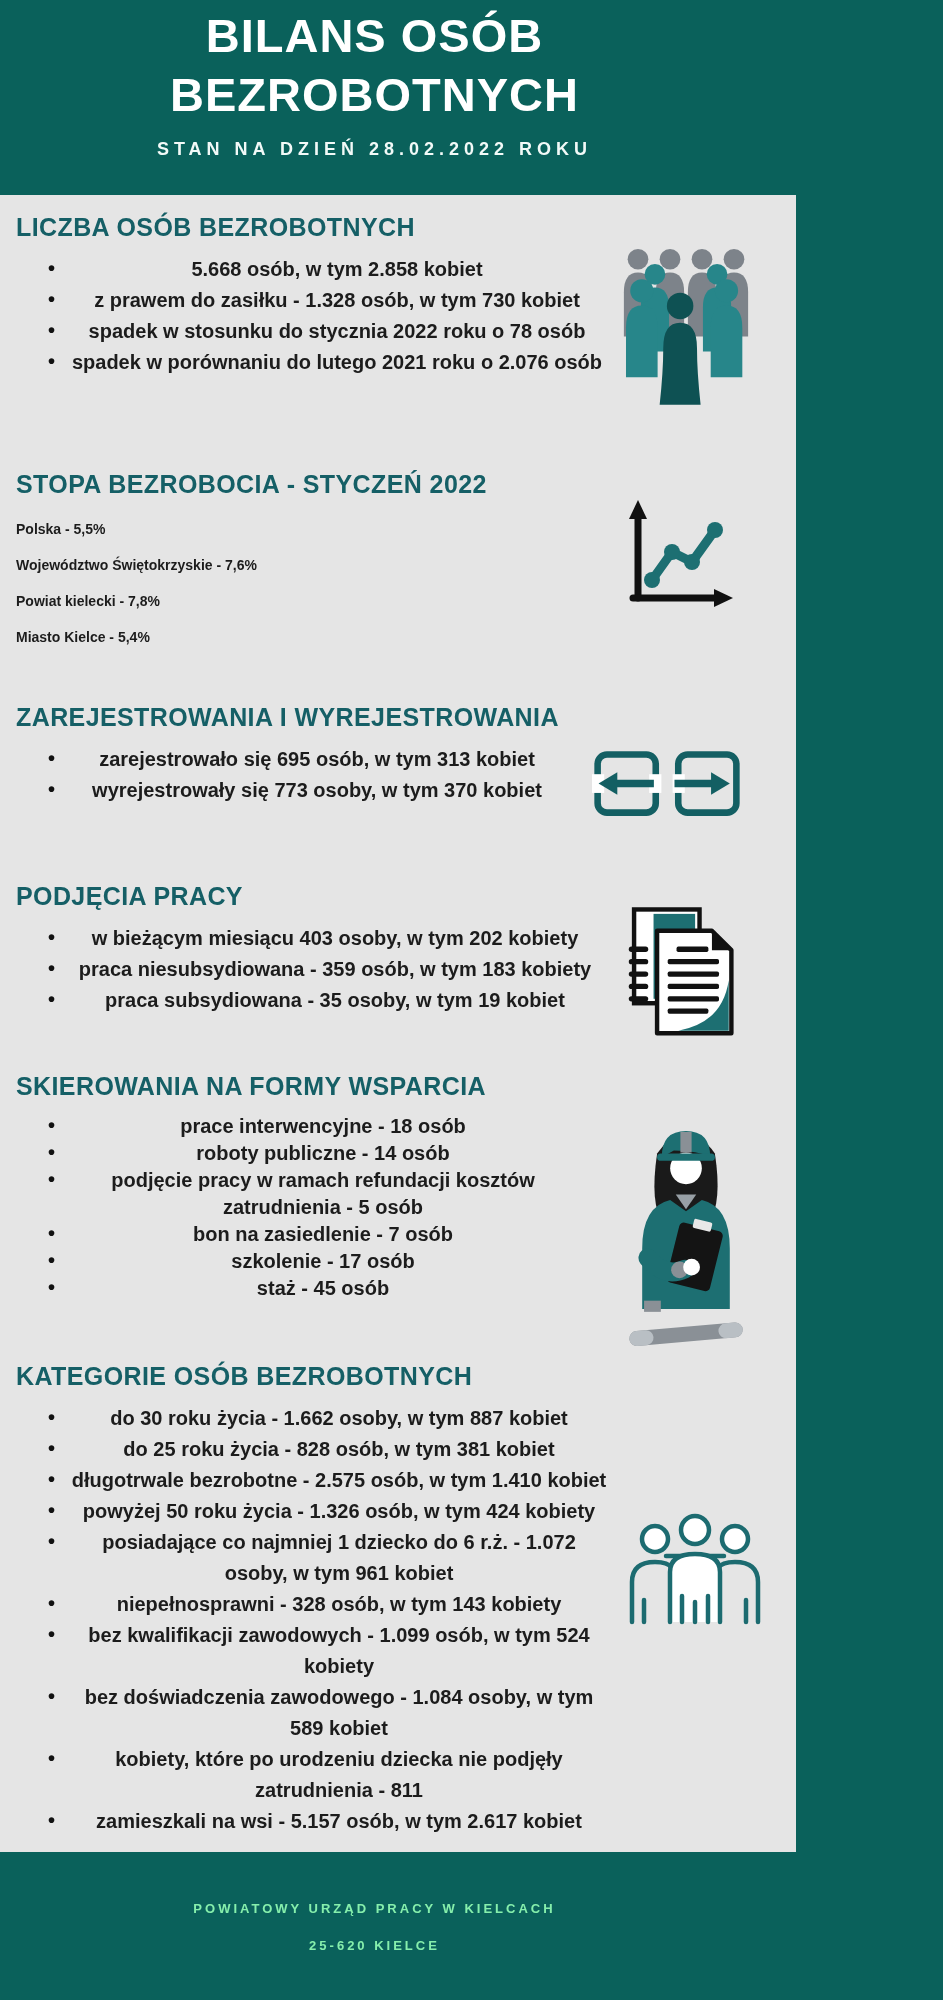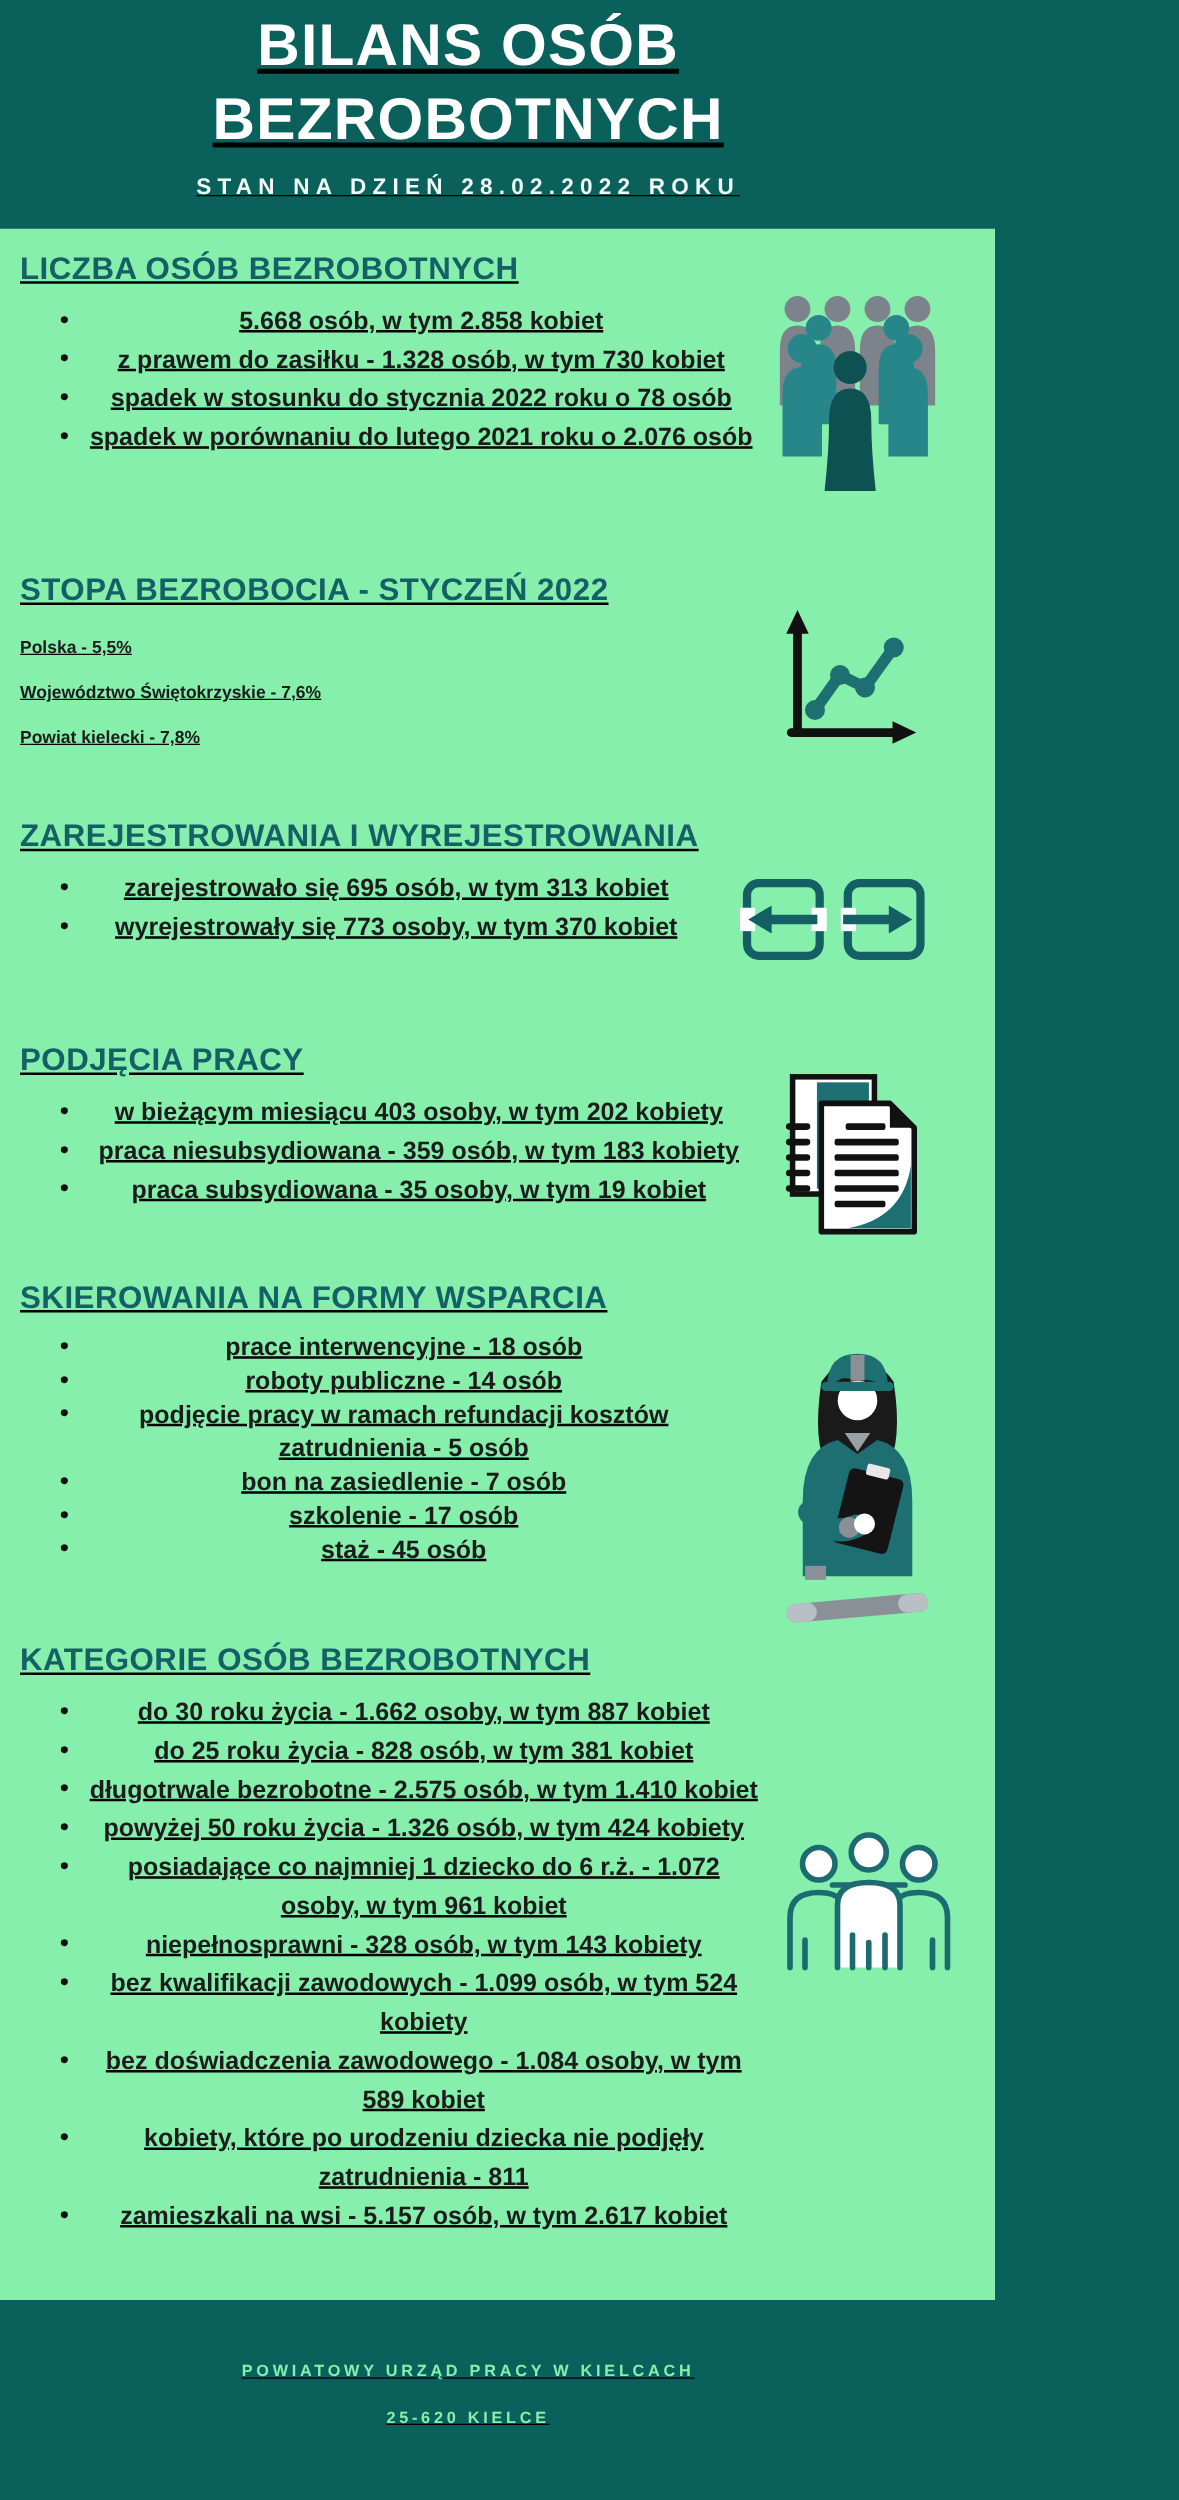--- a/index.html
+++ b/index.html
@@ -2,36 +2,36 @@
 <html lang="pl"><head>
 <meta charset="utf-8">
 <style>
   html, body {
     margin: 0; padding: 0;
     width: 943px; height: 2000px;
     background: #0a615b;
     font-family: "Liberation Sans", "DejaVu Sans", sans-serif;
     overflow: hidden;
   }
-  .page { width: 749px; height: 2000px; position: relative; text-decoration: underline; }
+  .page { width: 749px; height: 2000px; position: relative; }
 
   
   .header { text-align: center; padding-top: 6px; }
   .title {
     color: #ffffff; font-weight: 700; font-size: 47px; line-height: 59px;
     letter-spacing: 1px; margin: 0;
   }
   .subtitle {
     color: #f2faf8; font-weight: 700; font-size: 18px; letter-spacing: 5px;
     margin-top: 15px;
   }
 
   
   .card {
-    width: 796px; margin: 23px auto 0 auto; background: #86efac;
+    width: 796px; margin: 35px auto 0 auto; background: #e5e5e5;
     padding: 18px 12px 0 0; box-sizing: border-box; min-height: 1657px;
   }
   .section { position: relative; padding: 0 16px; }
   .section h2 {
     color: #155f66; font-size: 25px; font-weight: 700; margin: 0 0 12px 0;
     letter-spacing: 0.4px;
   }
   ul.bullets {
     list-style: none; margin: 0; padding: 0 0 0 30px; color: #1c1c1c;
     font-size: 20px; line-height: 31px; font-weight: 600; text-align: center;
@@ -135,20 +135,21 @@
         </svg>
       </div>
     </div>
 
     <div class="section sec-stopa">
       <h2>STOPA BEZROBOCIA - STYCZEŃ 2022</h2>
       <div class="plain-lines">
         <div>Polska - 5,5%</div>
         <div>Województwo Świętokrzyskie - 7,6%</div>
         <div>Powiat kielecki - 7,8%</div>
+        <div>Miasto Kielce - 5,4%</div>
       </div>
       <div class="icon-box icon-chart">
         <svg width="120" height="120" viewBox="0 0 120 120">
           <g stroke="#111111" stroke-width="7" stroke-linecap="round">
             <line x1="20" y1="106" x2="20" y2="24"></line>
             <line x1="15" y1="106" x2="100" y2="106"></line>
           </g>
           <polygon points="20,8 11,27 29,27" fill="#111111"></polygon>
           <polygon points="115,106 96,97 96,115" fill="#111111"></polygon>
           <polyline points="34,88 54,60 74,70 97,38" fill="none" stroke="#1d6f72" stroke-width="9" stroke-linecap="round" stroke-linejoin="round"></polyline>

